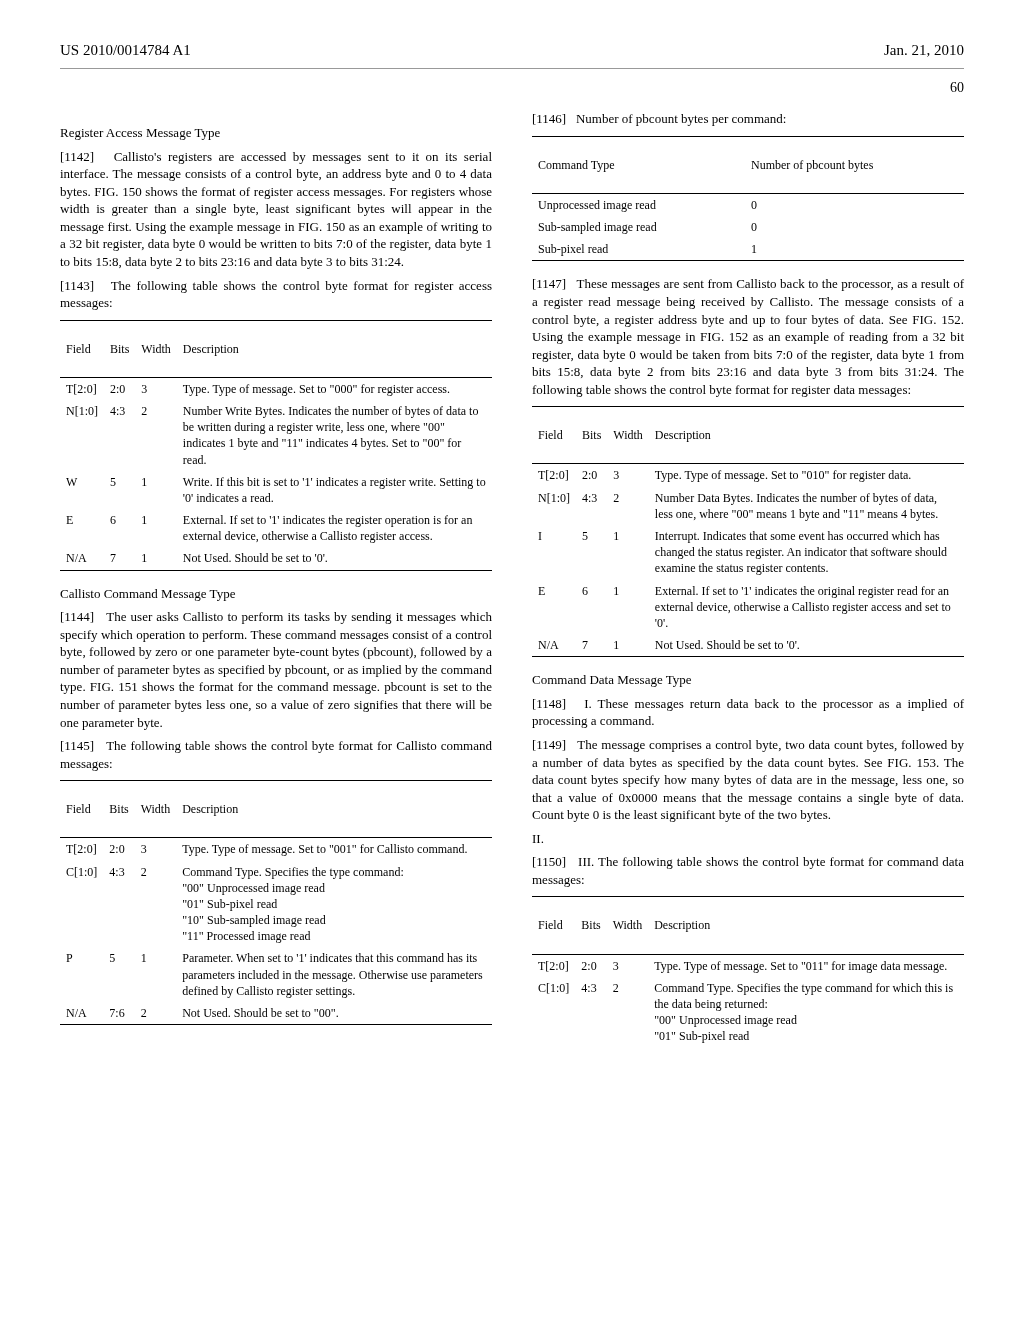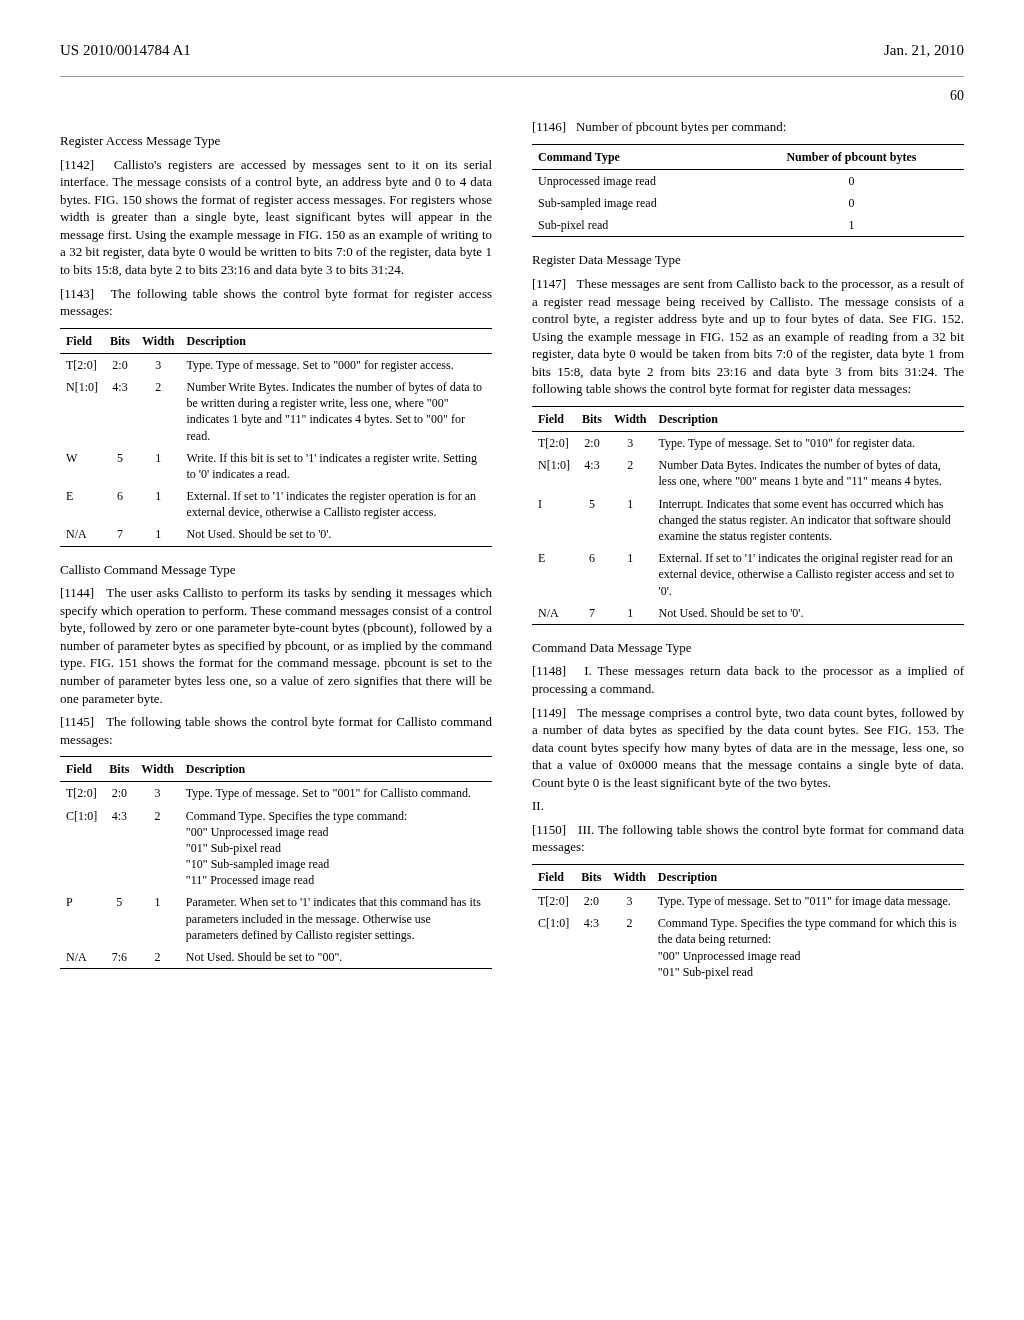--- a/index.html
+++ b/index.html
@@ -10,21 +10,21 @@
     background: #fff;
     margin: 0;
     padding: 40px 60px;
     width: 1024px;
     box-sizing: border-box;
   }
   .header {
     display: flex;
     justify-content: space-between;
     border-bottom: 1px solid #999;
-    padding-bottom: 16px;
+    padding-bottom: 8px;
     margin-bottom: 10px;
     font-size: 15px;
   }
   .page-number-top {
     text-align: right;
     font-size: 14px;
     margin-bottom: 12px;
   }
   .columns {
     display: flex;
@@ -52,32 +52,31 @@
     margin: 8px 0 14px 0;
   }
   table.data-table thead tr {
     border-top: 1.5px solid #000;
     border-bottom: 1px solid #000;
   }
   table.data-table tbody {
     border-bottom: 1.5px solid #000;
   }
   table.data-table th {
-    font-weight: bold;
+    font-weight: normal;
     text-align: left;
-    padding: 4px 6px;
+    padding: 20px 6px;
     vertical-align: top;
   }
   table.data-table td {
     padding: 3px 6px;
     vertical-align: top;
     text-align: left;
   }
   table.data-table td.c, table.data-table th.c {
-    text-align: center;
   }
   .desc {
     white-space: pre-line;
   }
 </style>
 </head>
 <body>
 
 <div class="header">
   <span>US 2010/0014784 A1</span>
@@ -223,21 +222,20 @@
           <td>Sub-sampled image read</td>
           <td class="c">0</td>
         </tr>
         <tr>
           <td>Sub-pixel read</td>
           <td class="c">1</td>
         </tr>
       </tbody>
     </table>
 
-    <p class="section-title">Register Data Message Type</p>
 
     <p>
       <span class="para-num">[1147]</span>&nbsp;&nbsp;
       <span>These messages are sent from Callisto back to the processor, as a result of a register read message being received by Callisto. The message consists of a control byte, a register address byte and up to four bytes of data. See FIG. 152. Using the example message in FIG. 152 as an example of reading from a 32 bit register, data byte 0 would be taken from bits 7:0 of the register, data byte 1 from bits 15:8, data byte 2 from bits 23:16 and data byte 3 from bits 31:24. The following table shows the control byte format for register data messages:</span>
     </p>
 
     <table class="data-table">
       <thead>
         <tr>
           <th>Field</th>

